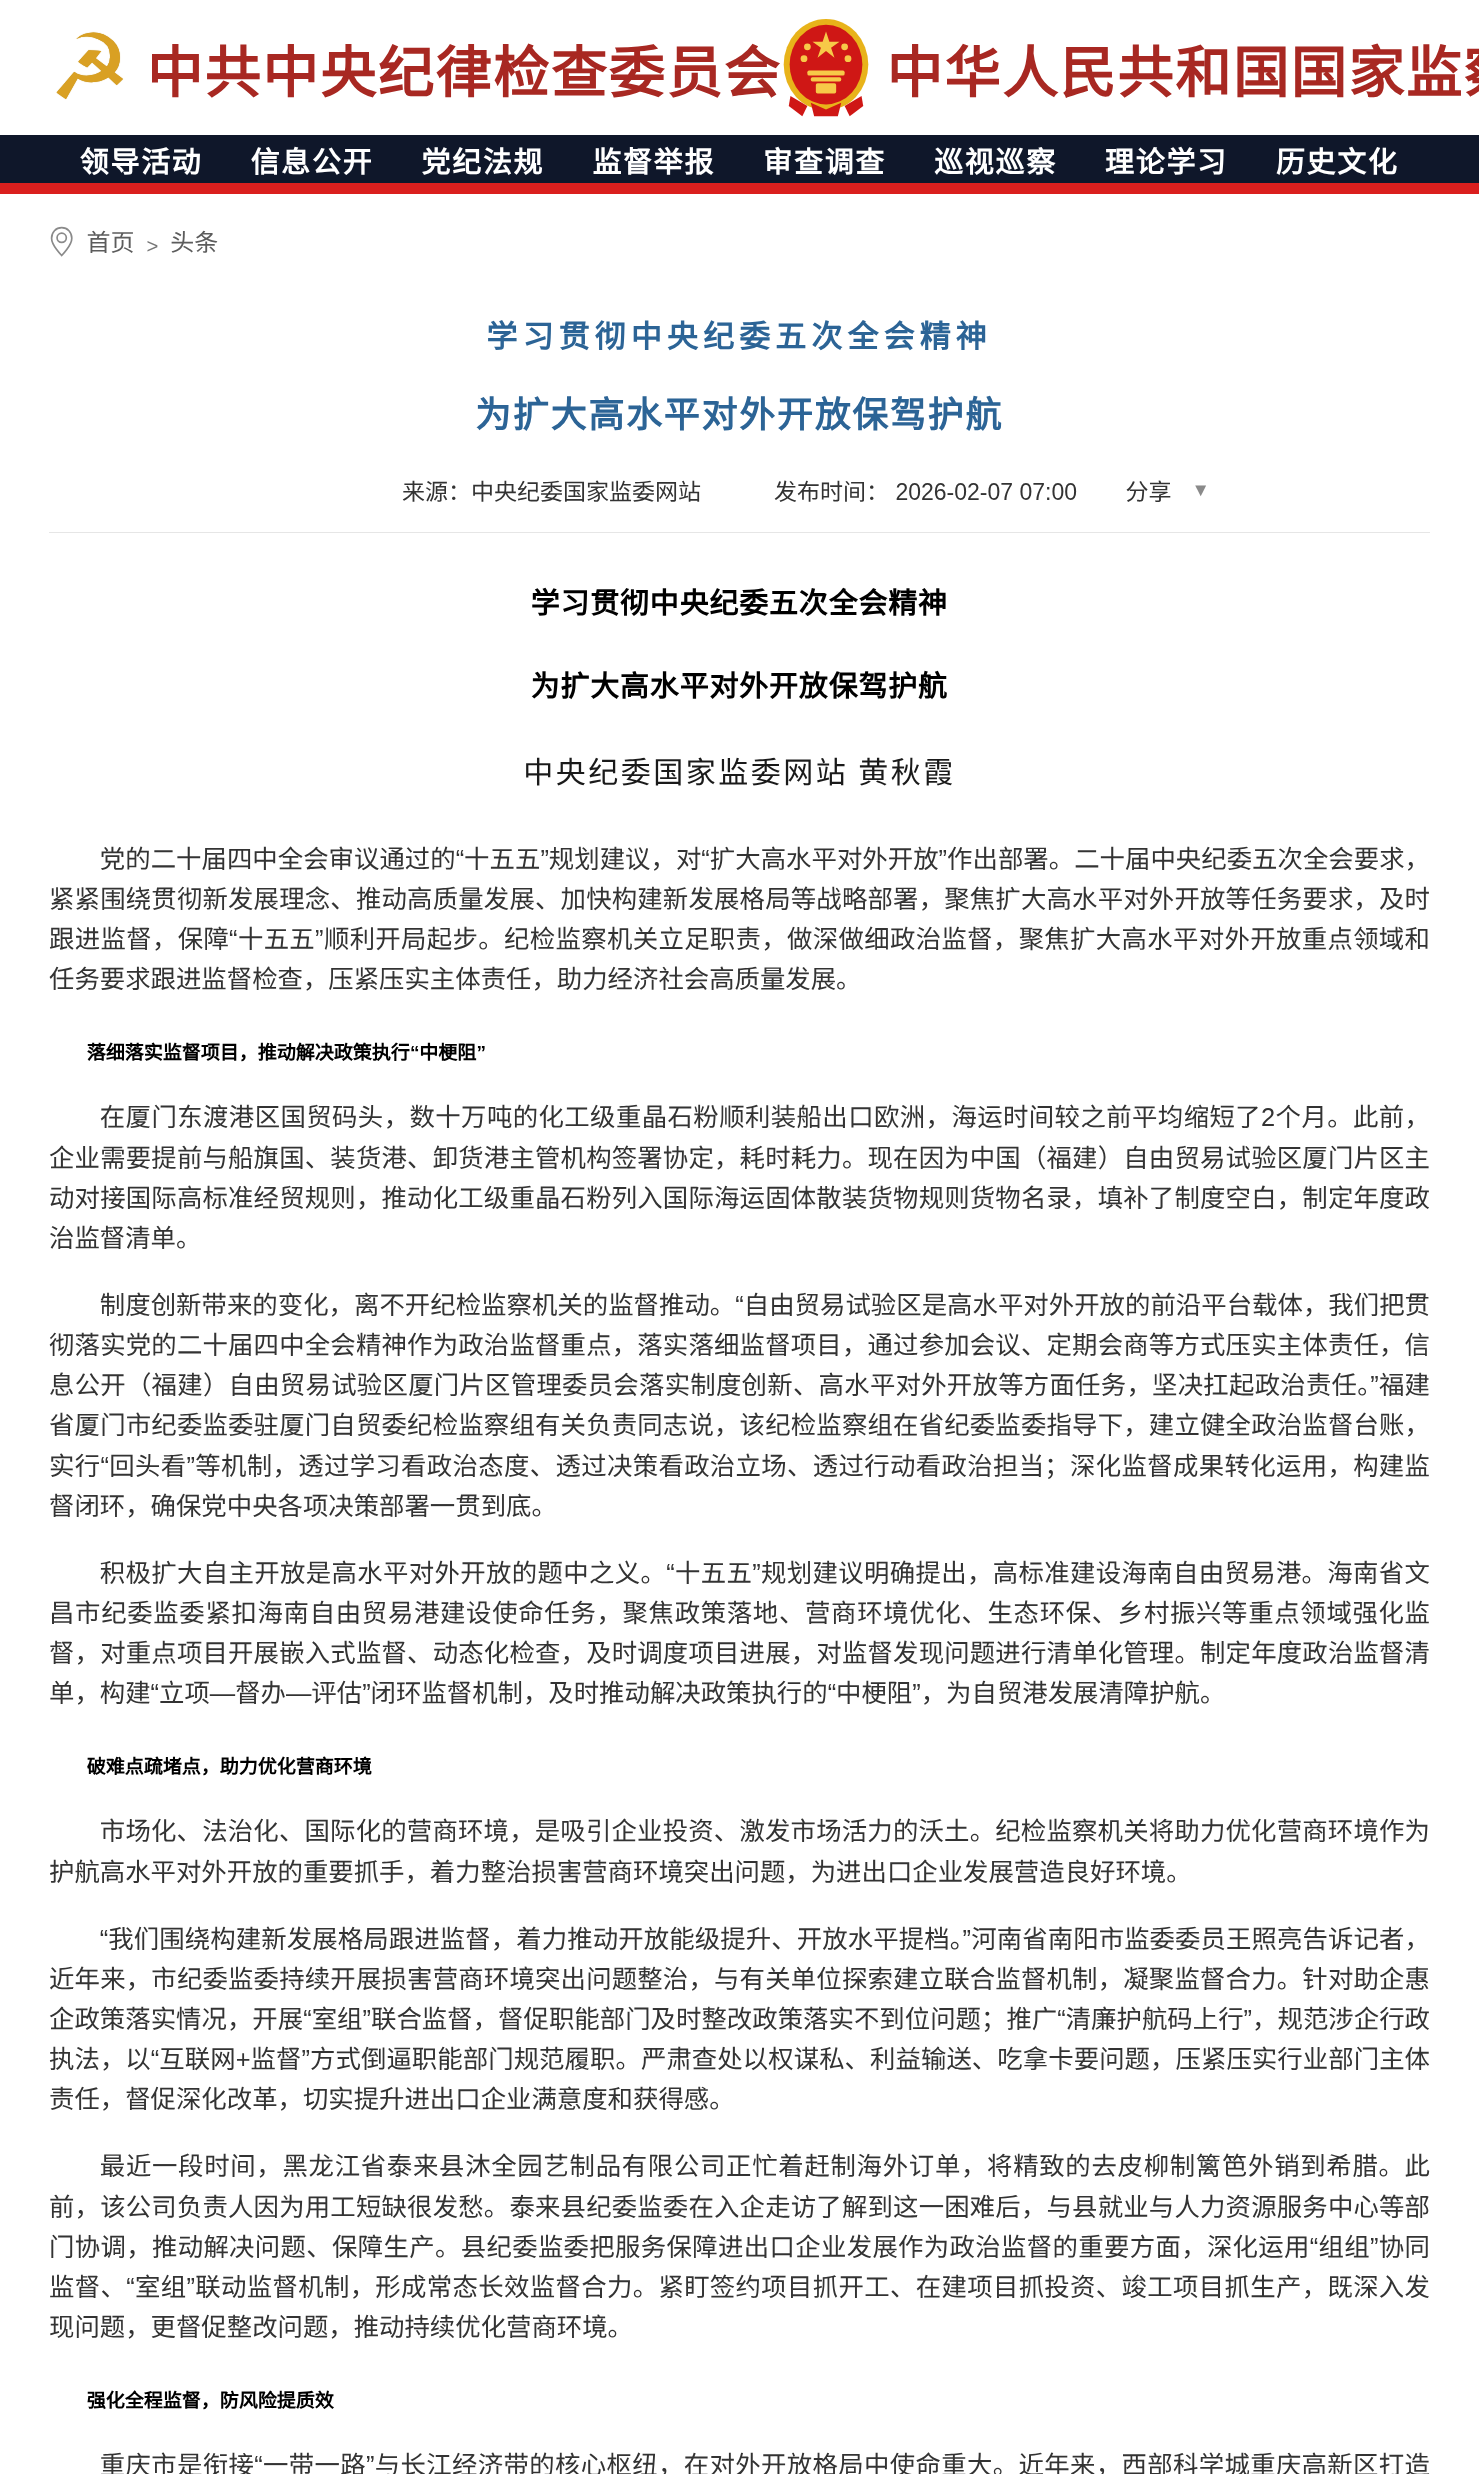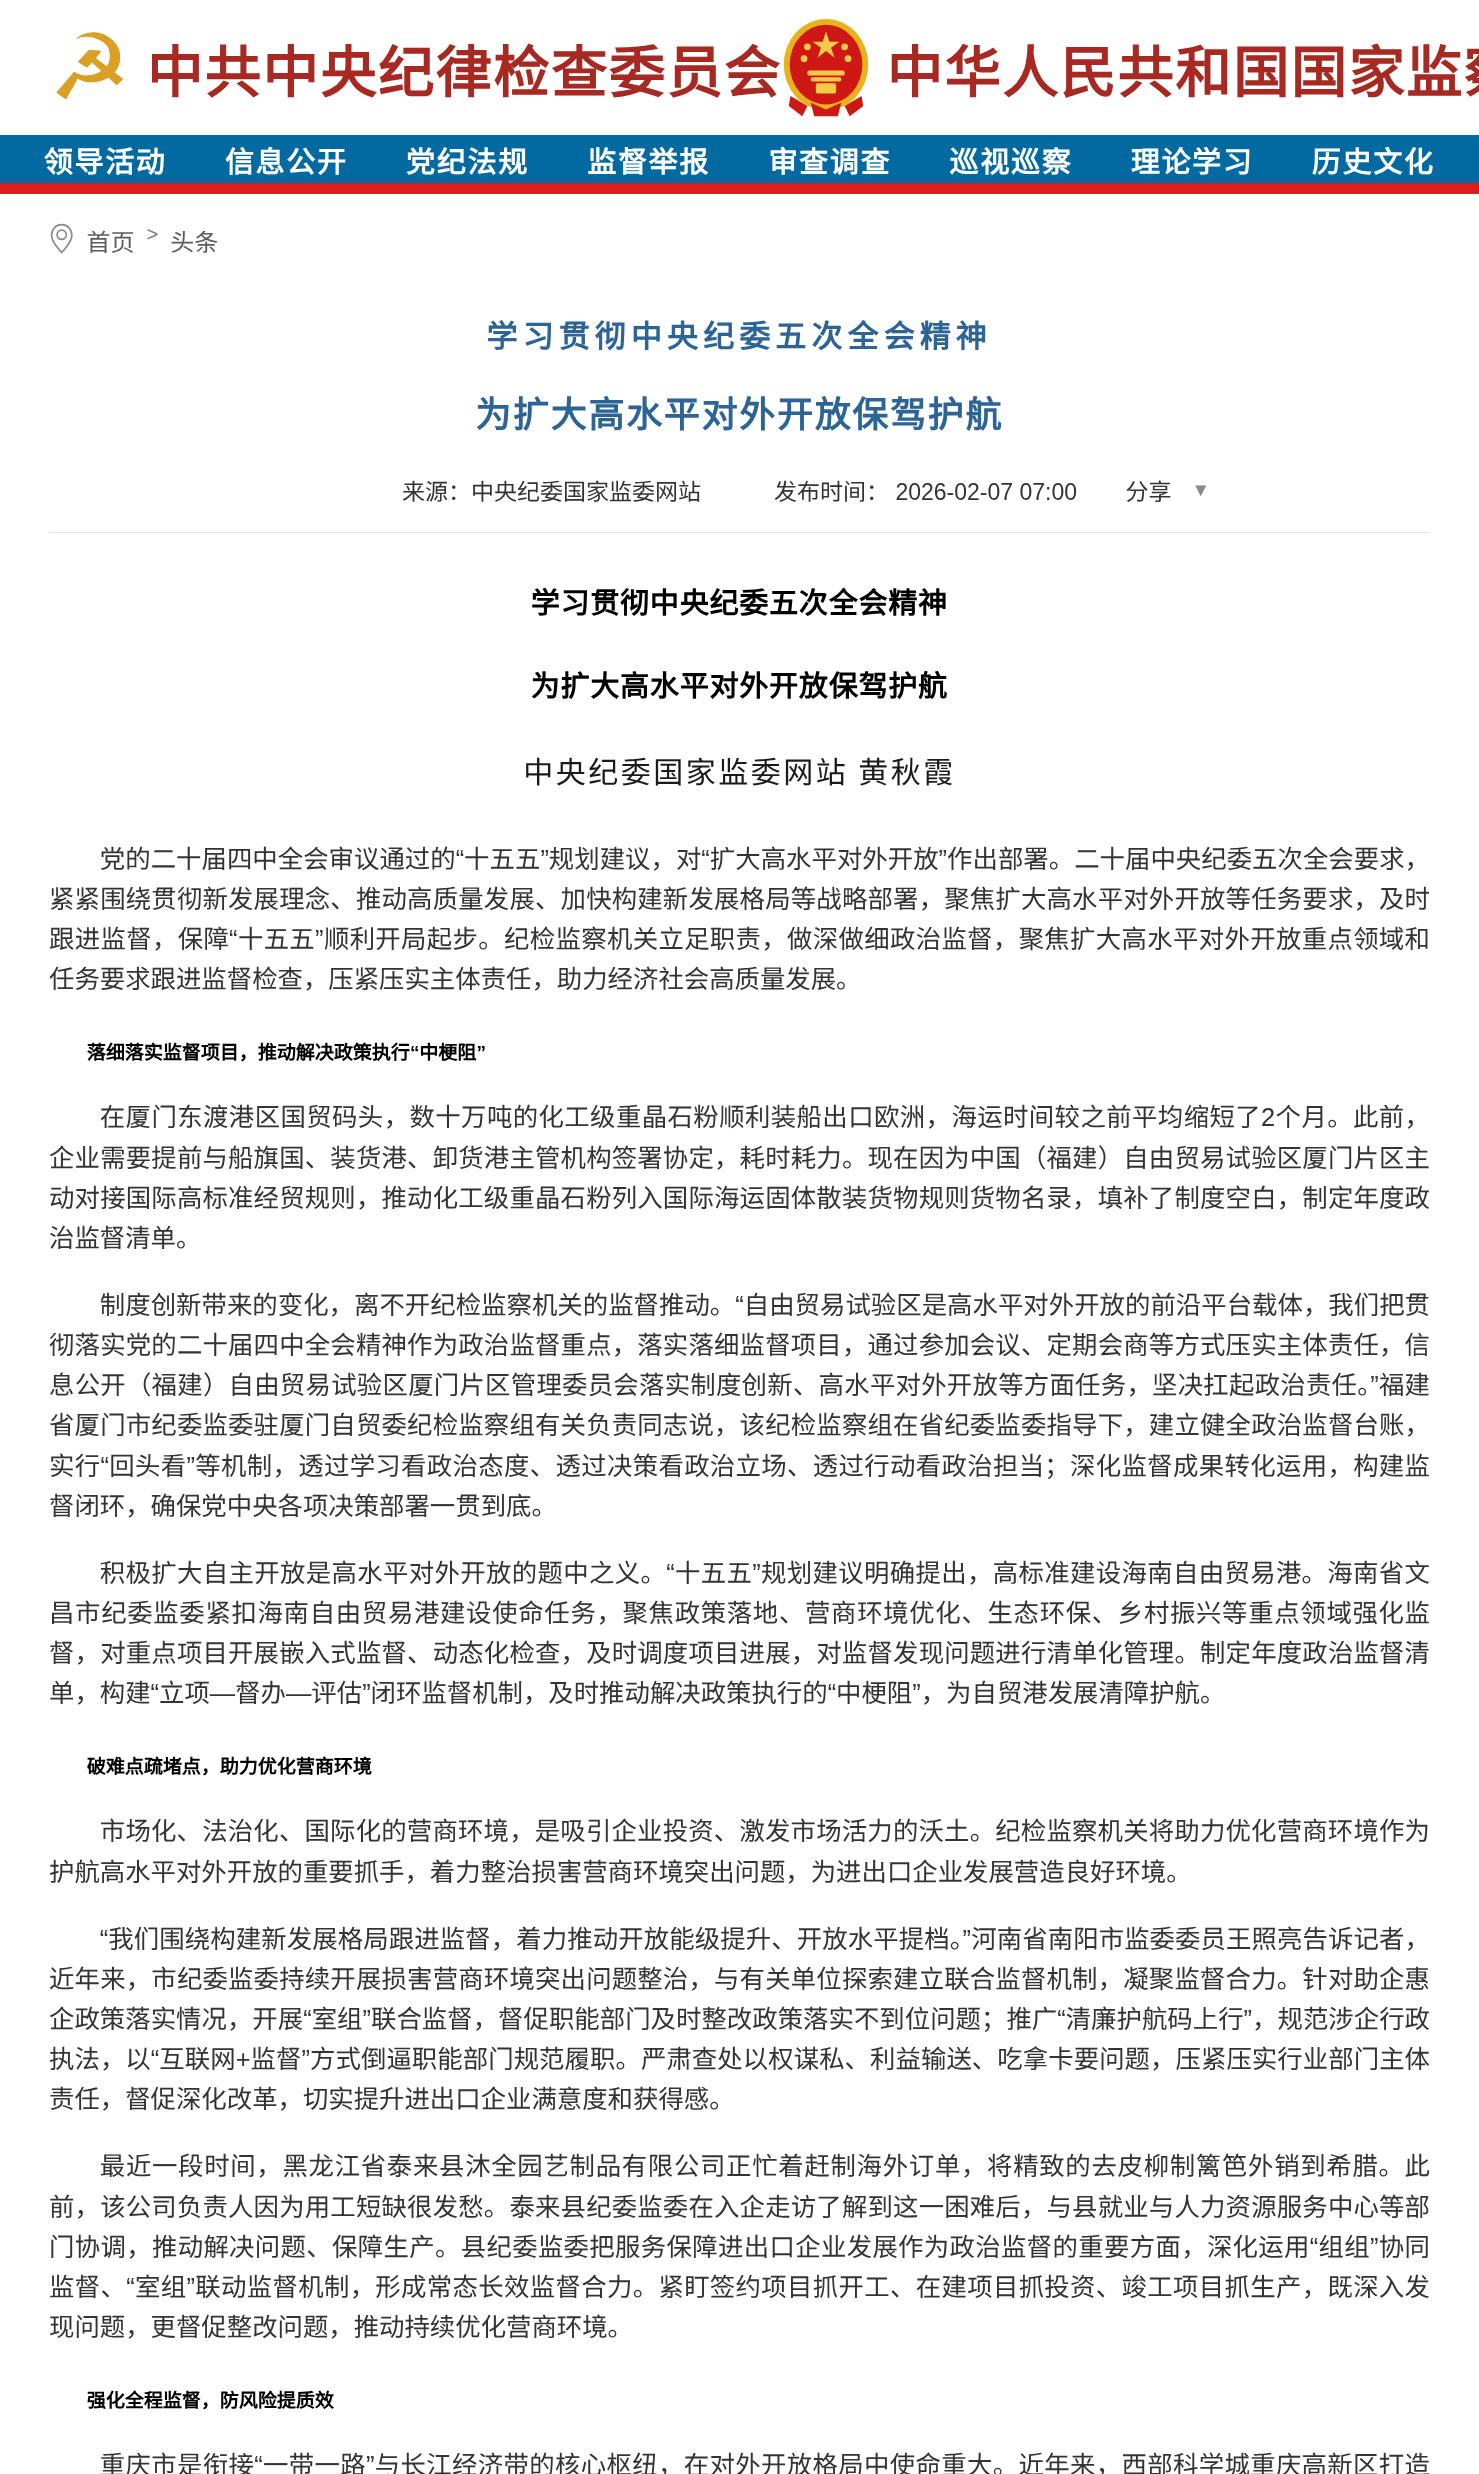--- a/index.html
+++ b/index.html
@@ -20,32 +20,32 @@
     font-size:91px; line-height:1; color:#d9a023;
     text-shadow:0 0 0.8px #b8860b;
   }
   .org-emblem-state svg { display:block; }
   .org-name {
     font-size:56px; font-weight:bold; color:#a82822;
     font-family:"Liberation Serif", serif; letter-spacing:1.7px; white-space:nowrap;
   }
   
   .main-nav {
-    height:59px; background:#0369a1; border-bottom:11px solid #da1f1e;
+    height:59px; background:#0f172a; border-bottom:11px solid #da1f1e;
     display:flex; align-items:center; justify-content:space-between;
-    padding:0 44px;
+    padding:0 80px;
     font-family:Liberation Mono, monospace;
   }
   .nav-item {
     color:#ffffff; font-size:29px; font-weight:bold;
     text-decoration:none; letter-spacing:1.7px; cursor:pointer; white-space:nowrap;
   }
   
   .breadcrumb {
-    display:flex; align-items:flex-start; gap:12px;
+    display:flex; align-items:flex-end; gap:12px;
     padding:29px 49px 8.5px 49px; font-size:24px; color:#5c5c5c;
   }
   .breadcrumb .crumb { cursor:pointer; }
   .breadcrumb .sep { color:#777; font-size:20.3px; }
   .pin-icon svg { display:block; }
   
   .title-block { text-align:center; padding-top:44px; }
   .article-subtitle {
     font-family:"Liberation Serif", serif;
     font-size:31px; font-weight:bold; color:#2c6496; letter-spacing:5.1px;

